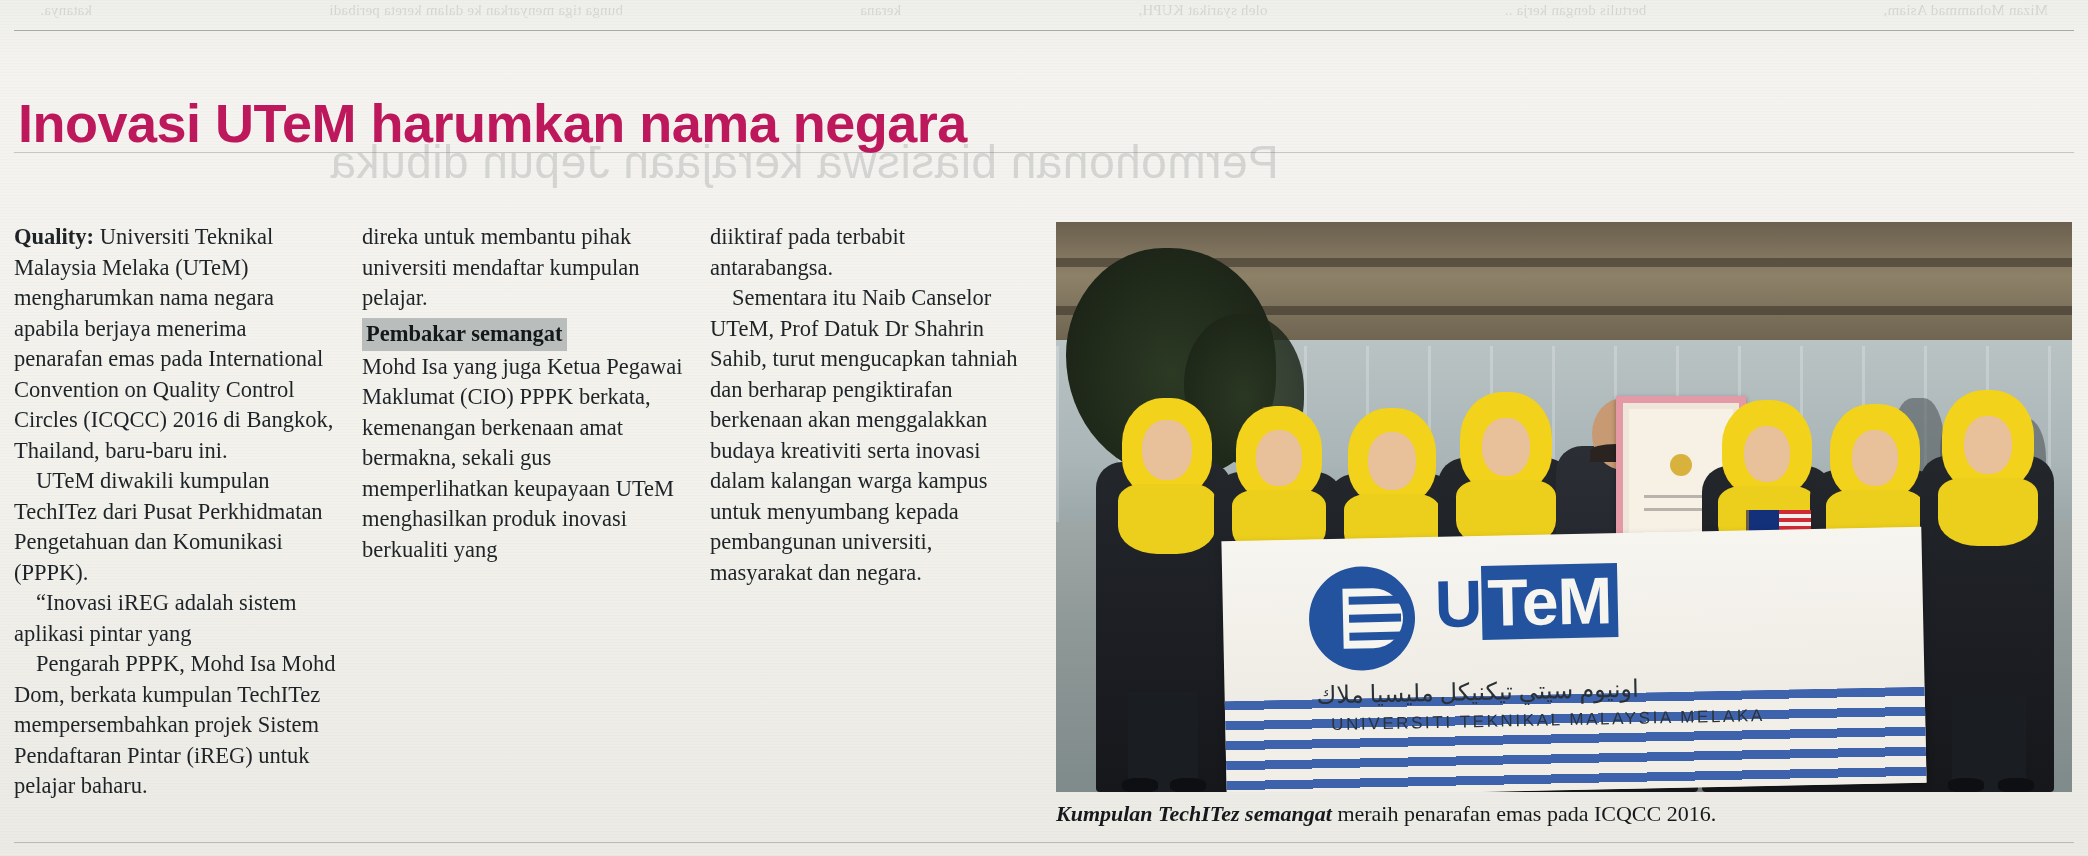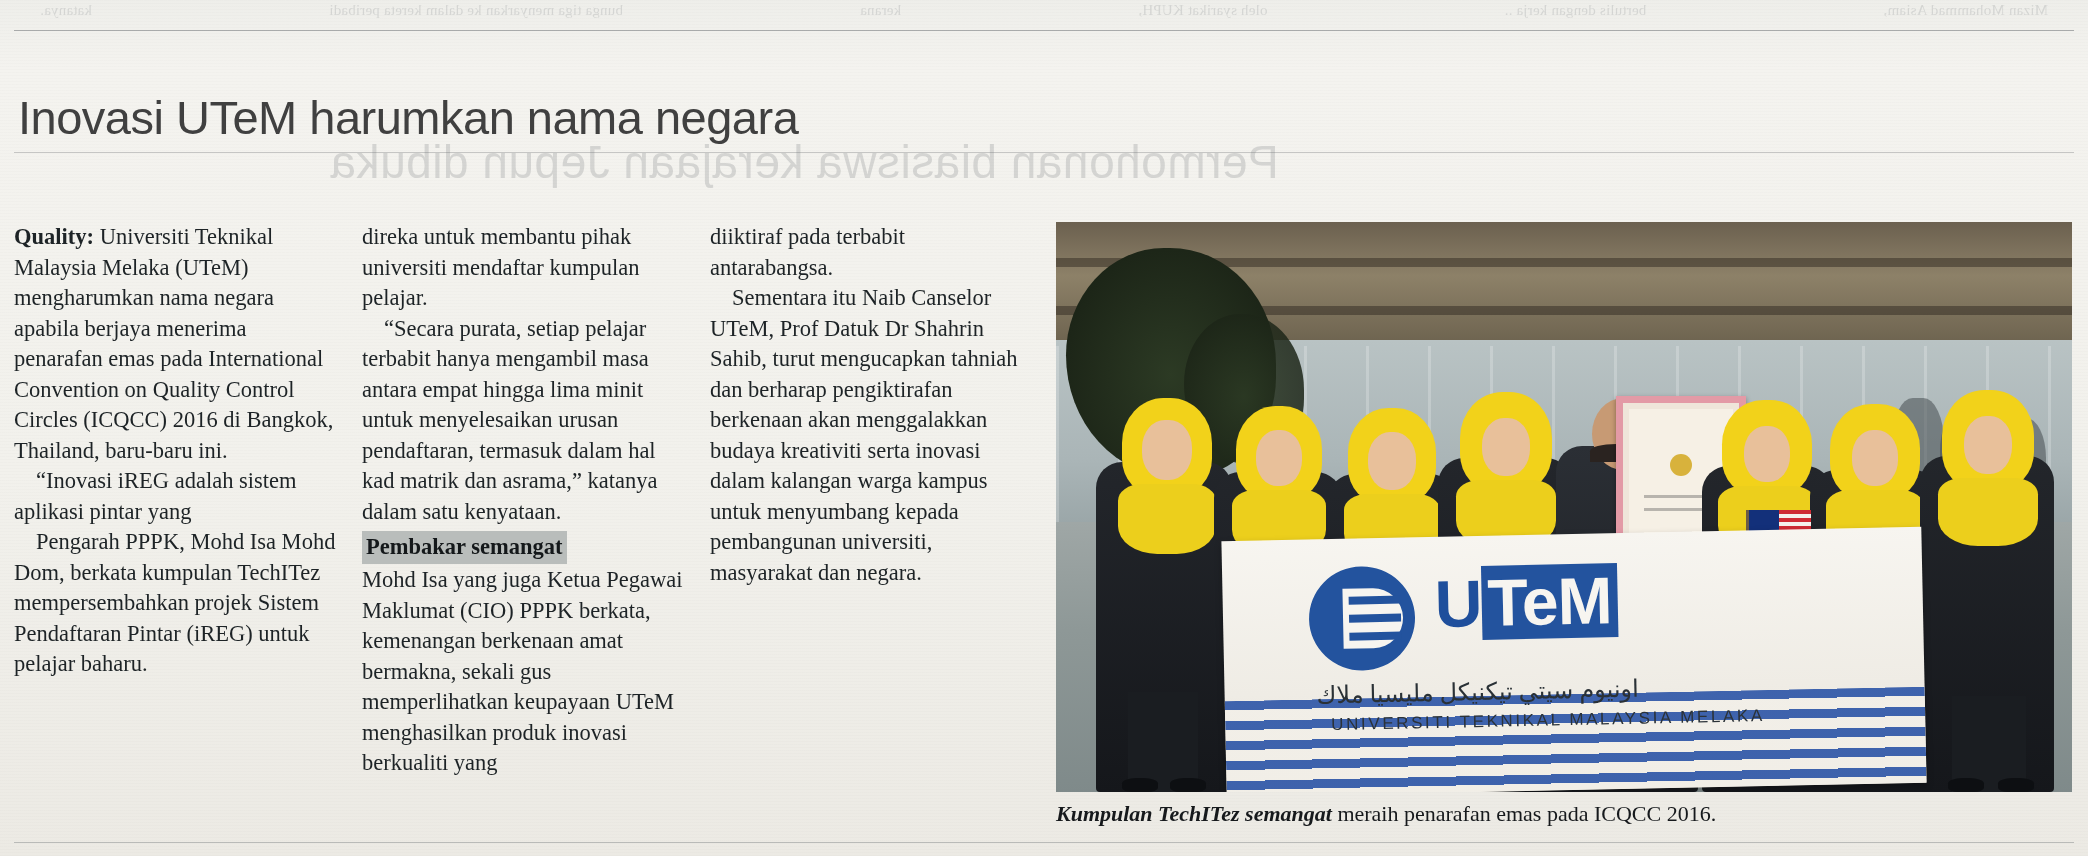--- a/index.html
+++ b/index.html
@@ -74,24 +74,24 @@
     color: rgba(95, 100, 105, 0.16);
     white-space: pre;
   }
 
   
   #headline {
     position: absolute;
     top: 48px;
     left: 18px;
     font-family: "Liberation Sans", sans-serif;
-    font-weight: 400;
-    font-size: 47px;
+    font-weight: 700;
+    font-size: 54px;
     line-height: 78px;
-    color: #404040;
+    color: #be185d;
     letter-spacing: -0.5px;
   }
 
   
   .rule {
     position: absolute;
     background: #6f7276;
     height: 1px;
     opacity: 0.55;
   }
@@ -408,27 +408,27 @@
   <div class="rule" id="rule-top"></div>
 
   <h1 id="headline">Inovasi UTeM harumkan nama negara</h1>
 
   <div class="rule" id="rule-under-head"></div>
 
   <div id="body-cols">
 
     <div class="col">
       <p><span class="lead-city">Quality:</span><span> Universiti Teknikal Malaysia Melaka (UTeM) mengharumkan nama negara apabila berjaya menerima penarafan emas pada International Convention on Quality Control Circles (ICQCC) 2016 di Bangkok, Thailand, baru-baru ini.</span></p>
+      <p>UTeM diwakili kumpulan TechITez dari Pusat Perkhidmatan Pengetahuan dan Komunikasi (PPPK).</p>
       <p>“Inovasi iREG adalah sistem aplikasi pintar yang</p>
       <p>Pengarah PPPK, Mohd Isa Mohd Dom, berkata kumpulan TechITez mempersembahkan projek Sistem Pendaftaran Pintar (iREG) untuk pelajar baharu.</p>
     </div>
 
     <div class="col">
       <p>direka untuk membantu pihak universiti mendaftar kumpulan pelajar.</p>
-      <p>“Secara purata, setiap pelajar terbabit hanya mengambil masa antara empat hingga lima minit untuk menyelesaikan urusan pendaftaran, termasuk dalam hal kad matrik dan asrama,” katanya dalam satu kenyataan.</p>
       <div><span class="subhead">Pembakar semangat</span></div>
       <p>Mohd Isa yang juga Ketua Pegawai Maklumat (CIO) PPPK berkata, kemenangan berkenaan amat bermakna, sekali gus memperlihatkan keupayaan UTeM menghasilkan produk inovasi berkualiti yang</p>
     </div>
 
     <div class="col">
       <p>diiktiraf pada terbabit antarabangsa.</p>
       <p>Sementara itu Naib Canselor UTeM, Prof Datuk Dr Shahrin Sahib, turut mengucapkan tahniah dan berharap pengiktirafan berkenaan akan menggalakkan budaya kreativiti serta inovasi dalam kalangan warga kampus untuk menyumbang kepada pembangunan universiti, masyarakat dan negara.</p>
     </div>
 
   </div>

